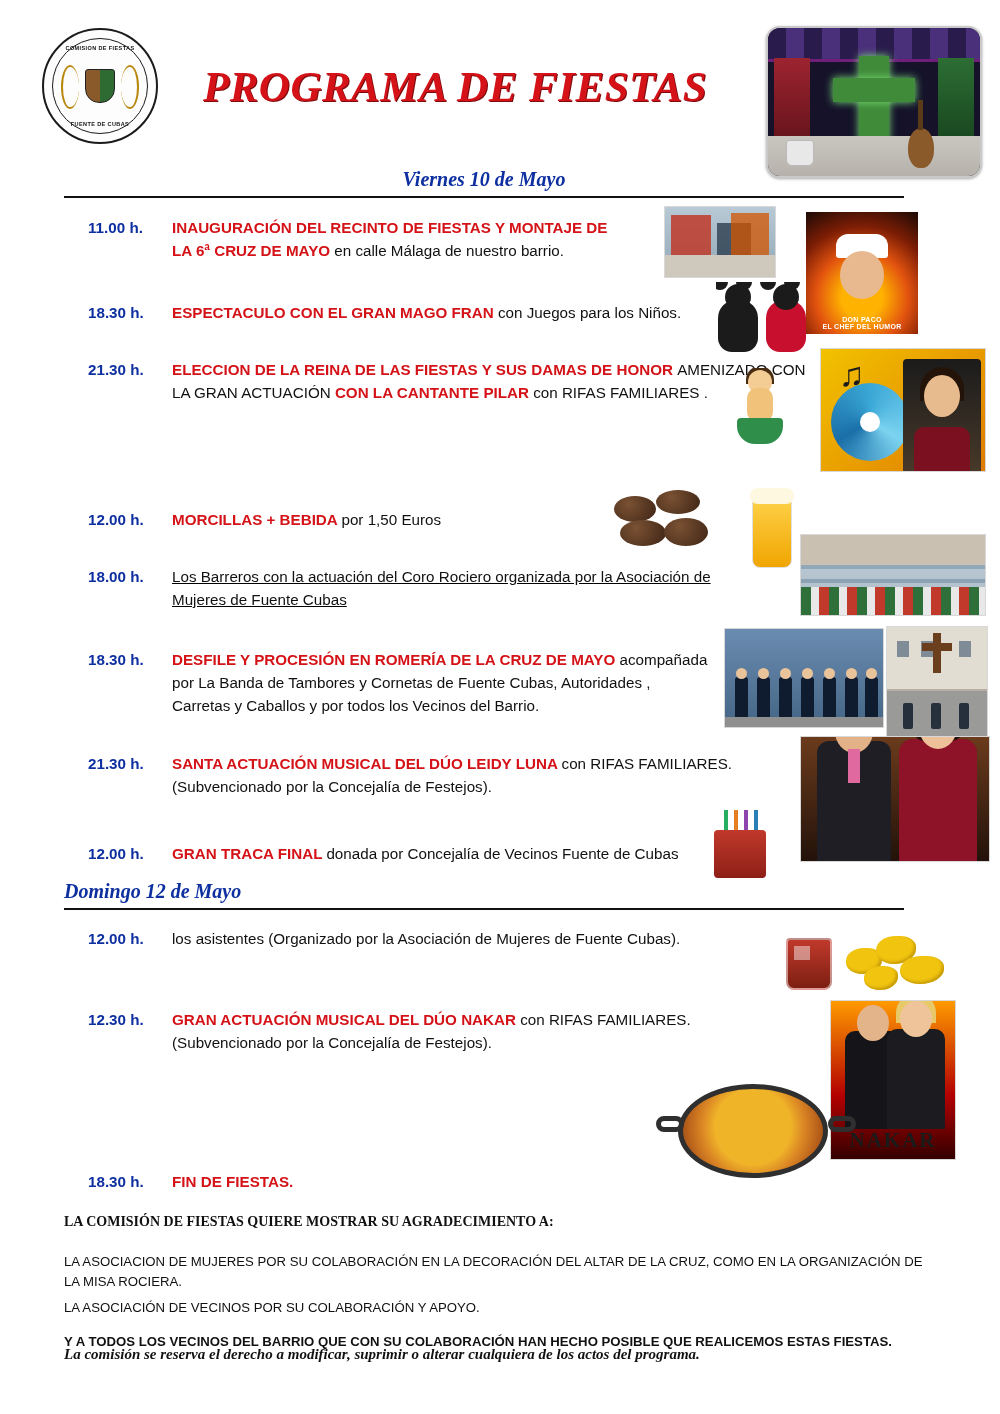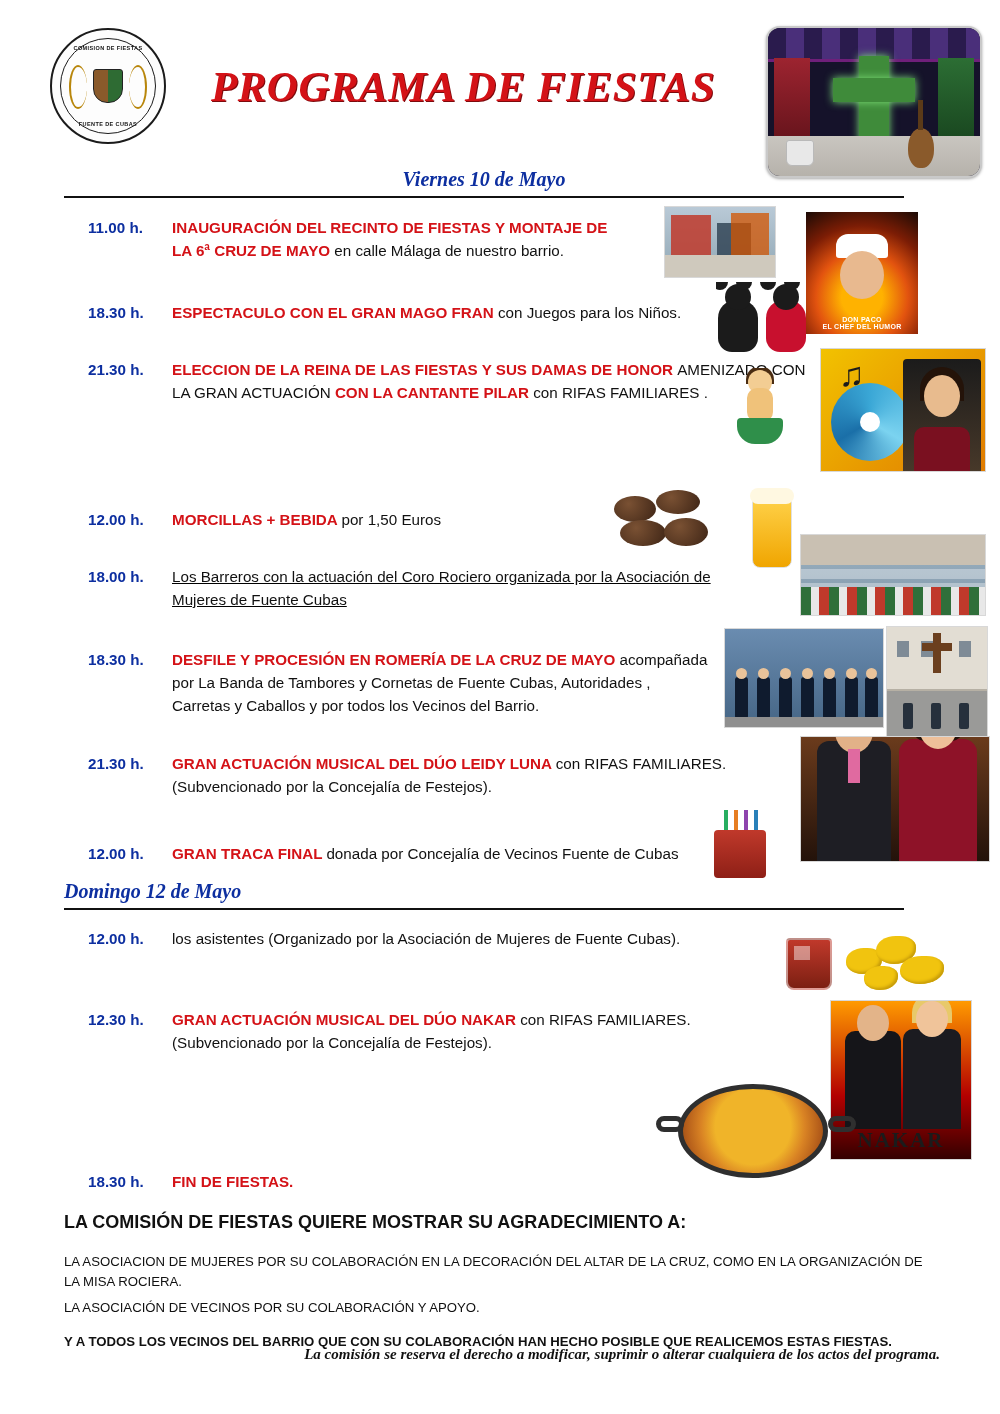--- a/index.html
+++ b/index.html
@@ -5,21 +5,21 @@
   * { box-sizing: border-box; }
   html, body { margin:0; padding:0; }
   body {
     width:1000px; height:1414px;
     background:#ffffff;
     font-family:"Liberation Sans", sans-serif;
     color:#000;
     position:relative;
     overflow:hidden;
   }
-  .page { position:relative; width:1000px; height:1414px;padding-left:8px; }
+  .page { position:relative; width:1000px; height:1414px; }
 
   
   .header { position:relative; height:185px; }
   .crest {
     position:absolute; left:42px; top:28px; width:116px; height:116px;
     border-radius:50%;
     border:2px solid #1b1b1b;
     background:#fdfdfd;
     display:flex; align-items:center; justify-content:center;
   }
@@ -221,21 +221,21 @@
     background:radial-gradient(circle at 50% 45%, #f0b429 0 45%, #d98324 62%, #b35c1a 80%, #6d3a10 100%);
     border:5px solid #2f2f2f;
   }
   .ph-paella .handle-l, .ph-paella .handle-r{
     position:absolute; top:38px; width:28px; height:16px; border:5px solid #2f2f2f; border-radius:8px; background:transparent;
   }
   .ph-paella .handle-l{ left:0; } .ph-paella .handle-r{ right:0; }
 
   
   .foot { position:absolute; left:64px; right:60px; font-size:13.2px; line-height:20px; color:#111; }
-  .foot.bold { font-weight:bold; font-size:18px; }
+  .foot.bold { font-weight:bold; font-size:14px;font-family:Liberation Serif, serif; }
   .foot.ital { font-style:italic; font-weight:bold; font-family:"Liberation Serif", serif; font-size:15px; }
 </style>
 </head>
 <body>
 
 <div class="page">
 
   <div class="header">
 
     <div class="crest">
@@ -339,21 +339,21 @@
     <div class="body">
       <div><span class="hl">DESFILE Y PROCESIÓN EN ROMERÍA DE LA CRUZ DE MAYO </span><span class="pl">acompañada</span></div>
       <div><span class="pl">por La Banda de Tambores y Cornetas de Fuente Cubas, Autoridades ,</span></div>
       <div><span class="pl">Carretas y Caballos y por todos los Vecinos del Barrio.</span></div>
     </div>
   </div>
 
   <div class="ev" style="top:752px; left:88px; width:680px;">
     <span class="time">21.30 h.</span>
     <div class="body">
-      <div><span class="hl">GRAN ACTUACIÓN MUSICAL DEL DÚO  LEIDY LUNA </span><span class="pl">con RIFAS FAMILIARES.</span></div>
+      <div><span class="hl">SANTA ACTUACIÓN MUSICAL DEL DÚO  LEIDY LUNA </span><span class="pl">con RIFAS FAMILIARES.</span></div>
       <div><span class="pl">(Subvencionado por la Concejalía de Festejos).</span></div>
     </div>
   </div>
 
   <div class="ev" style="top:842px; left:88px; width:660px;">
     <span class="time">12.00 h.</span>
     <div class="body">
       <div><span class="hl">GRAN TRACA FINAL </span><span class="pl">donada por Concejalía de Vecinos Fuente de Cubas</span></div>
     </div>
   </div>
@@ -442,35 +442,35 @@
   <div class="ph ph-vermut" style="left:782px; top:928px; width:62px; height:72px;">
     <div class="glass"></div>
       <div class="ice"></div>
   </div>
   <div class="ph ph-chips" style="left:842px; top:930px; width:110px; height:66px;">
     <div class="c" style="left:4px; top:18px; width:36px; height:26px;"></div>
     <div class="c" style="left:34px; top:6px; width:40px; height:28px;"></div>
     <div class="c" style="left:58px; top:26px; width:44px; height:28px;"></div>
     <div class="c" style="left:22px; top:36px; width:34px; height:24px;"></div>
   </div>
-  <div class="ph ph-nakar border" style="left:830px; top:1000px; width:142px; height:160px;">
+  <div class="ph ph-nakar border" style="left:830px; top:1000px; width:126px; height:160px;">
     <div class="man">
         <div class="f"></div>
       </div>
     <div class="woman">
         <div class="h"></div>
         <div class="f"></div>
       </div>
     <div class="lbl">NAKAR</div>
   </div>
   <div class="ph ph-paella" style="left:656px; top:1078px; width:200px; height:110px;">
     <div class="pan"></div>
     <div class="handle-l"></div>
     <div class="handle-r"></div>
   </div>
 
   <div class="foot bold" style="top:1212px;">LA COMISIÓN DE FIESTAS QUIERE MOSTRAR SU AGRADECIMIENTO A:</div>
   <div class="foot" style="top:1252px;">LA ASOCIACION DE MUJERES POR SU COLABORACIÓN EN LA DECORACIÓN DEL ALTAR DE LA CRUZ, COMO EN LA ORGANIZACIÓN DE LA MISA ROCIERA.</div>
   <div class="foot" style="top:1298px;">LA ASOCIACIÓN DE VECINOS POR SU COLABORACIÓN Y APOYO.</div>
   <div class="foot" style="top:1332px;font-weight:bold;">Y A TODOS LOS VECINOS DEL BARRIO QUE CON SU COLABORACIÓN HAN HECHO POSIBLE QUE REALICEMOS ESTAS FIESTAS.</div>
-  <div class="foot ital" style="top:1344px; text-align:right;">La comisión se reserva el derecho a modificar, suprimir o alterar cualquiera de los actos del programa.</div>
+  <div class="foot ital" style="top:1344px; text-align:left;">La comisión se reserva el derecho a modificar, suprimir o alterar cualquiera de los actos del programa.</div>
 
 </div>
 
 </body></html>

